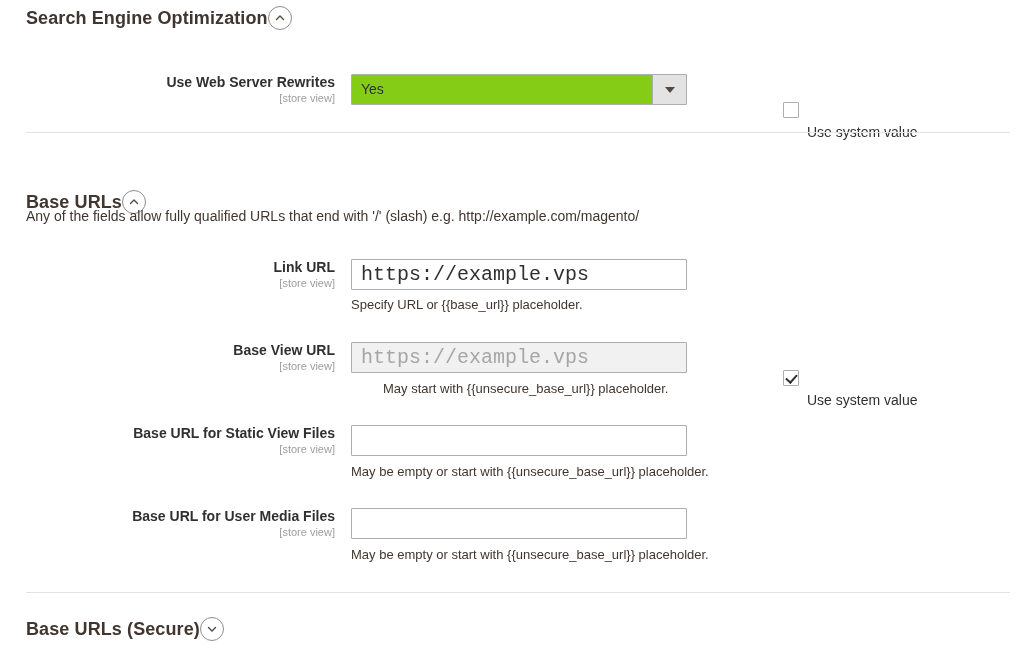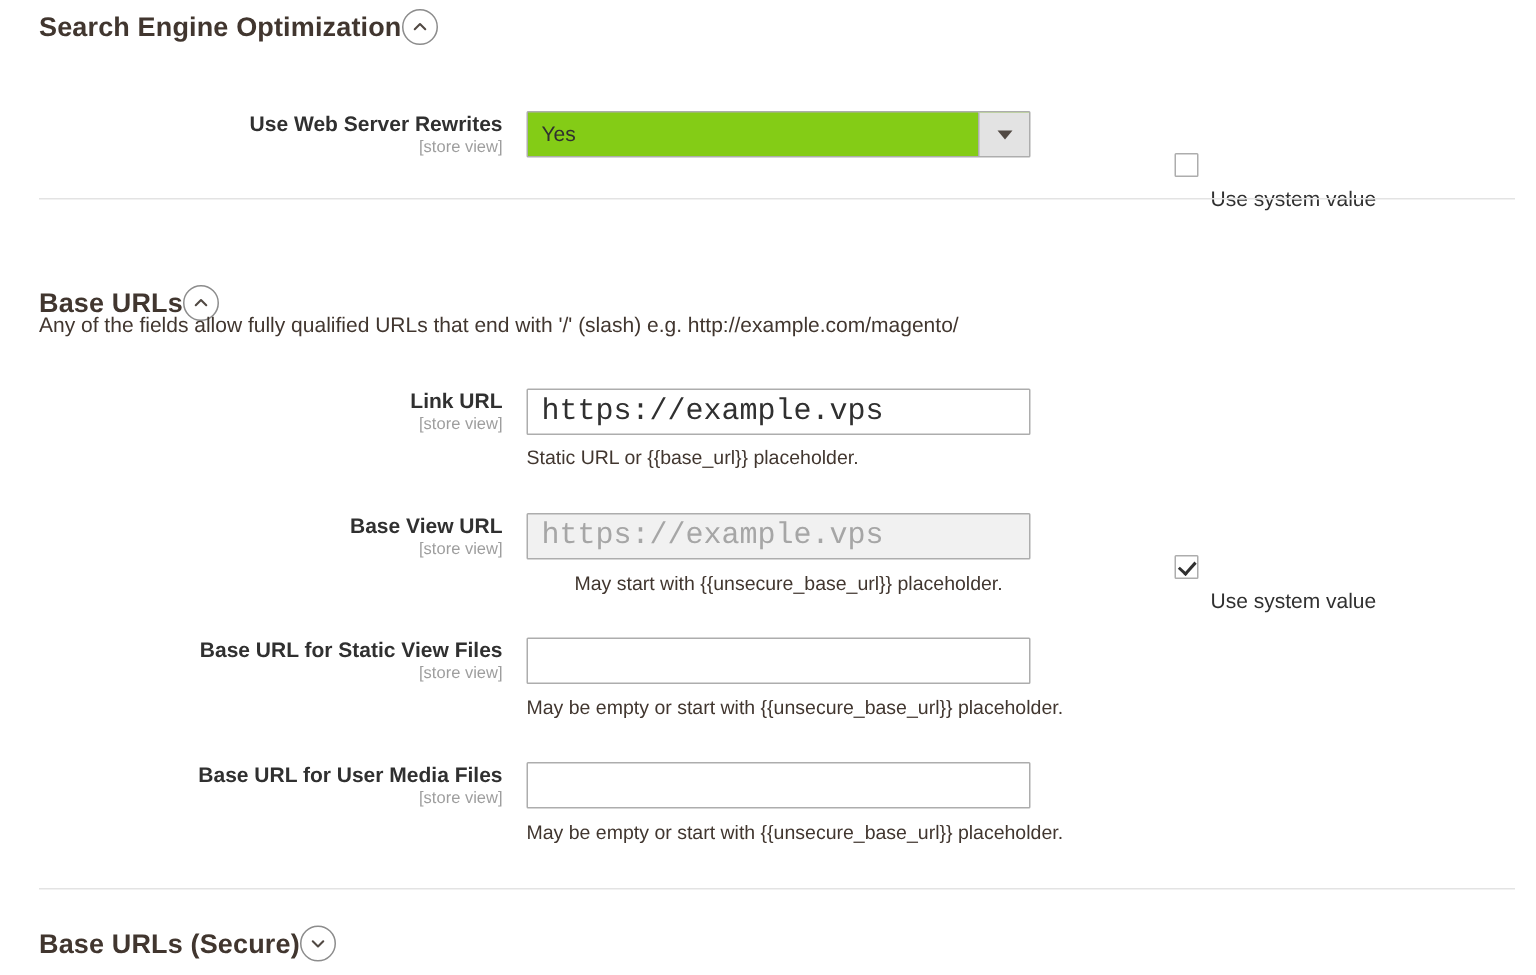--- a/index.html
+++ b/index.html
@@ -259,21 +259,21 @@
 
   <div class="field-row" style="top:259px;">
     <div class="field-label">
       <span class="lbl">Link URL</span>
       <span class="scope">[store view]</span>
     </div>
     <div class="control">
       <input class="text-input" type="text" value="https://example.vps" style="">
     </div>
   </div>
-  <div class="hint" style="top:297px;">Static URL or {{base_url}} placeholder.</div>
+  <div class="hint" style="top:297px;">Specify URL or {{base_url}} placeholder.</div>
 
   <div class="field-row" style="top:342px;">
     <div class="field-label">
       <span class="lbl">Base View URL</span>
       <span class="scope">[store view]</span>
     </div>
     <div class="control">
       <input class="text-input" type="text" disabled="" placeholder="https://example.vps" style="">
     </div>
     <div class="sysval" style="left:783px; top:6px;">

